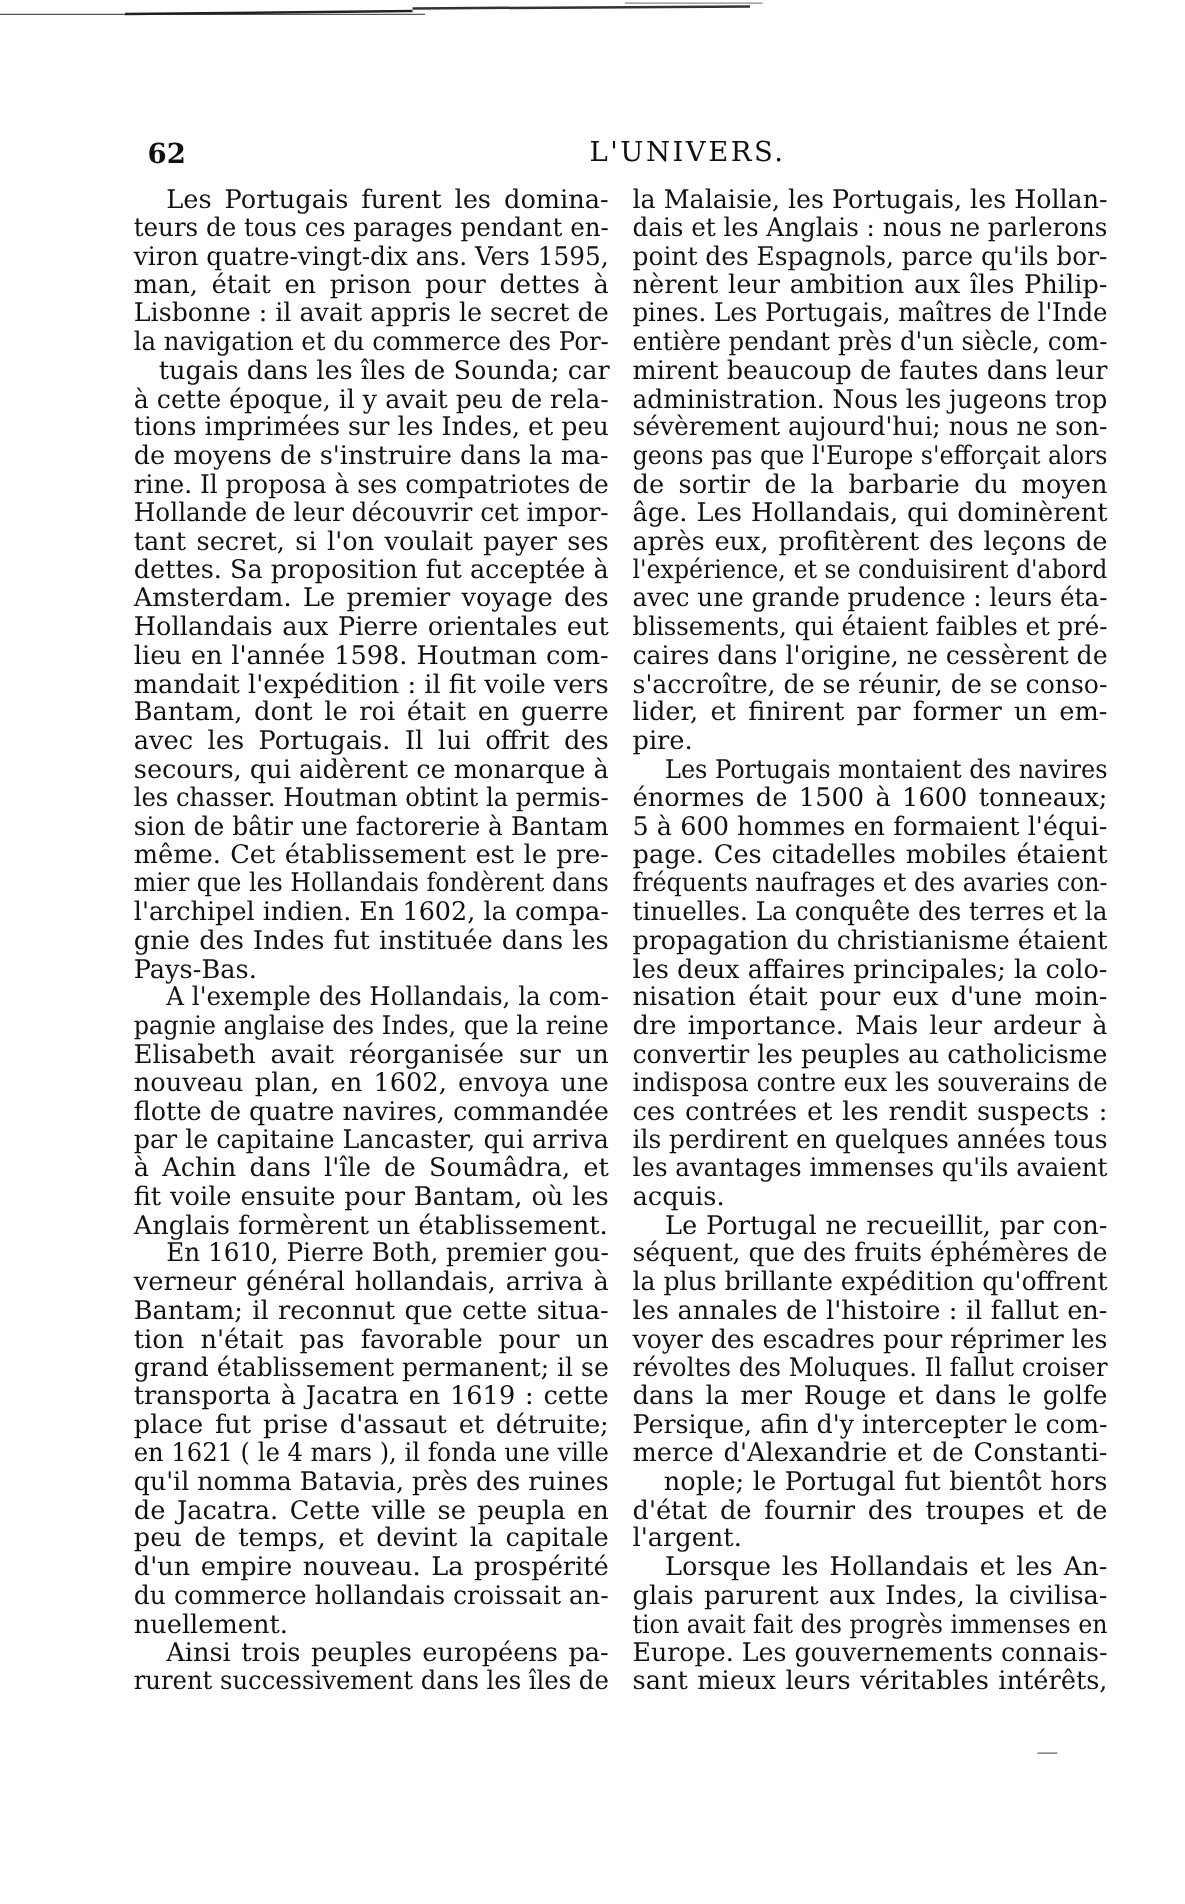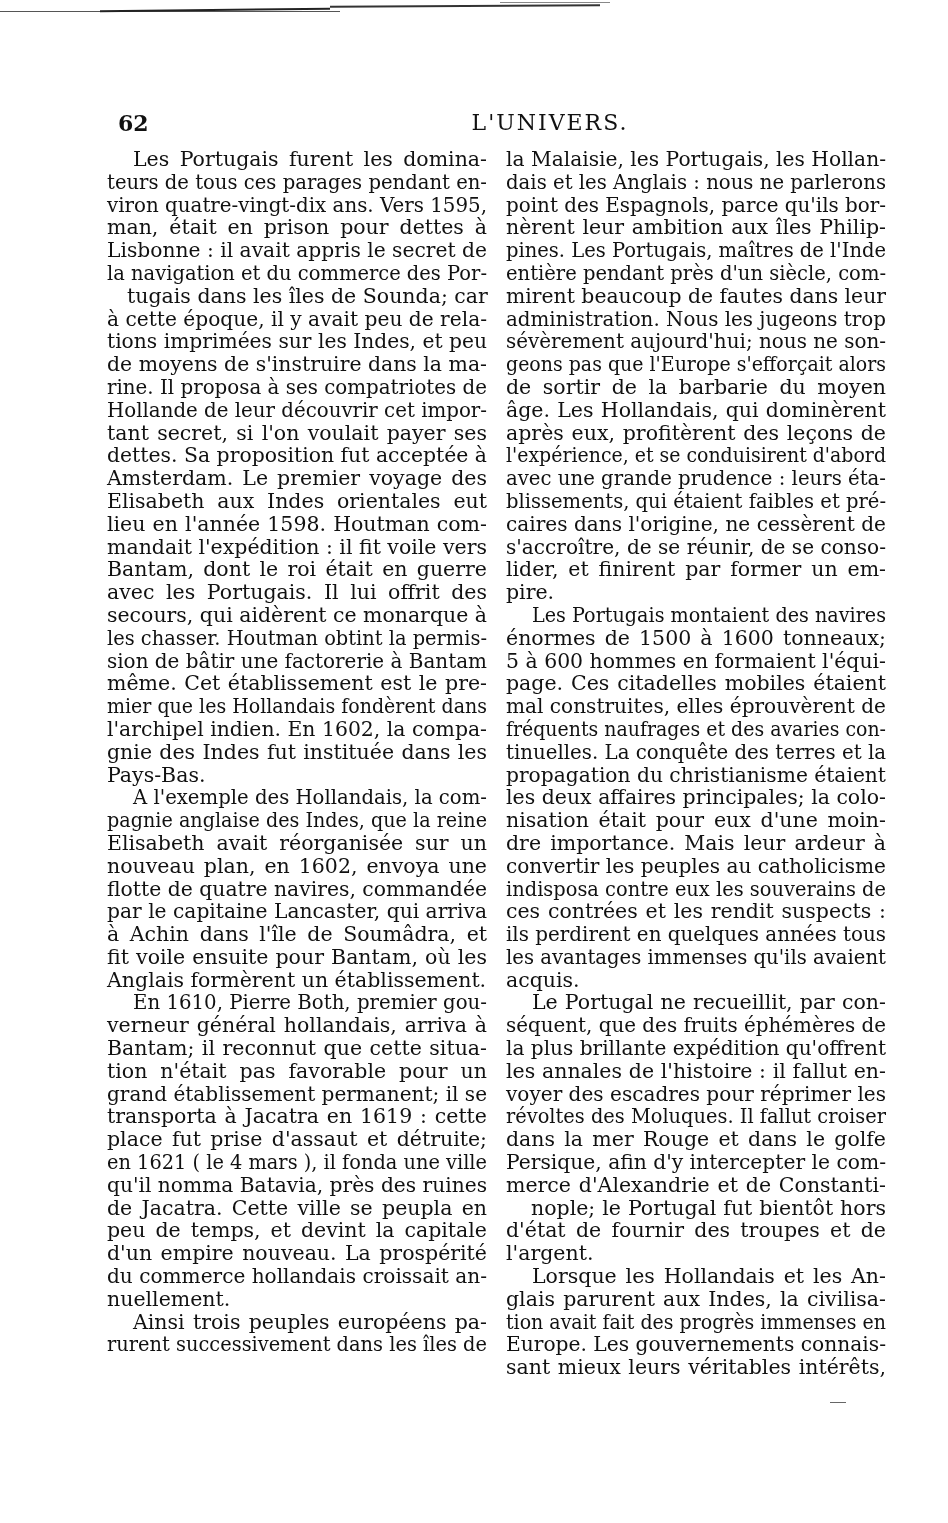--- a/index.html
+++ b/index.html
@@ -47,21 +47,21 @@
     <span class="line"><span style="white-space: nowrap; display: inline-block; transform-origin: left center; transform: scaleX(0.950297);">la navigation et du commerce des Por-</span></span>
     <span class="line"><span style="white-space: nowrap; word-spacing: 0px; margin-left: 20px;">tugais dans les îles de Sounda; car</span></span>
     <span class="line"><span style="white-space: nowrap; display: inline-block; transform-origin: left center; transform: scaleX(0.984416);">à cette époque, il y avait peu de rela-</span></span>
     <span class="line"><span style="white-space: nowrap; display: inline-block; transform-origin: left center; transform: scaleX(0.987494);">tions imprimées sur les Indes, et peu</span></span>
     <span class="line"><span style="white-space: nowrap; display: inline-block; transform-origin: left center; transform: scaleX(0.996231);">de moyens de s'instruire dans la ma-</span></span>
     <span class="line"><span style="white-space: nowrap; display: inline-block; transform-origin: left center; transform: scaleX(0.968114);">rine. Il proposa à ses compatriotes de</span></span>
     <span class="line"><span style="white-space: nowrap; display: inline-block; transform-origin: left center; transform: scaleX(0.965424);">Hollande de leur découvrir cet impor-</span></span>
     <span class="line"><span style="white-space: nowrap; word-spacing: 0px;">tant secret, si l'on voulait payer ses</span></span>
     <span class="line"><span style="white-space: nowrap; display: inline-block; transform-origin: left center; transform: scaleX(0.99452);">dettes. Sa proposition fut acceptée à</span></span>
     <span class="line"><span style="white-space: nowrap; word-spacing: 0px;">Amsterdam. Le premier voyage des</span></span>
-    <span class="line"><span style="white-space: nowrap; word-spacing: 0px;">Elisabeth aux Indes orientales eut</span></span>
+    <span class="line"><span style="white-space: nowrap; word-spacing: 0px;">Hollandais aux Pierre orientales eut</span></span>
     <span class="line"><span style="white-space: nowrap; word-spacing: 0px;">lieu en l'année 1598. Houtman com-</span></span>
     <span class="line"><span style="white-space: nowrap; display: inline-block; transform-origin: left center; transform: scaleX(0.998932);">mandait l'expédition : il fit voile vers</span></span>
     <span class="line"><span style="white-space: nowrap; word-spacing: 0px;">Bantam, dont le roi était en guerre</span></span>
     <span class="line"><span style="white-space: nowrap; word-spacing: 0px;">avec les Portugais. Il lui offrit des</span></span>
     <span class="line"><span style="white-space: nowrap; display: inline-block; transform-origin: left center; transform: scaleX(0.998194);">secours, qui aidèrent ce monarque à</span></span>
     <span class="line"><span style="white-space: nowrap; display: inline-block; transform-origin: left center; transform: scaleX(0.946598);">les chasser. Houtman obtint la permis-</span></span>
     <span class="line"><span style="white-space: nowrap; display: inline-block; transform-origin: left center; transform: scaleX(0.973462);">sion de bâtir une factorerie à Bantam</span></span>
     <span class="line"><span style="white-space: nowrap; word-spacing: 0px;">même. Cet établissement est le pre-</span></span>
     <span class="line"><span style="white-space: nowrap; display: inline-block; transform-origin: left center; transform: scaleX(0.926406);">mier que les Hollandais fondèrent dans</span></span>
     <span class="line"><span style="white-space: nowrap; display: inline-block; transform-origin: left center; transform: scaleX(0.993951);">l'archipel indien. En 1602, la compa-</span></span>
@@ -111,21 +111,20 @@
     <span class="line"><span style="white-space: nowrap; display: inline-block; transform-origin: left center; transform: scaleX(0.960809);">avec une grande prudence : leurs éta-</span></span>
     <span class="line"><span style="white-space: nowrap; display: inline-block; transform-origin: left center; transform: scaleX(0.95309);">blissements, qui étaient faibles et pré-</span></span>
     <span class="line"><span style="white-space: nowrap; display: inline-block; transform-origin: left center; transform: scaleX(0.980566);">caires dans l'origine, ne cessèrent de</span></span>
     <span class="line"><span style="white-space: nowrap; display: inline-block; transform-origin: left center; transform: scaleX(0.980843);">s'accroître, de se réunir, de se conso-</span></span>
     <span class="line"><span style="white-space: nowrap; word-spacing: 0px;">lider, et finirent par former un em-</span></span>
     <span class="line last">pire.</span>
     <span class="line indent"><span style="white-space: nowrap; display: inline-block; transform-origin: left center; transform: scaleX(0.934846);">Les Portugais montaient des navires</span></span>
     <span class="line"><span style="white-space: nowrap; word-spacing: 0px;">énormes de 1500 à 1600 tonneaux;</span></span>
     <span class="line"><span style="white-space: nowrap; display: inline-block; transform-origin: left center; transform: scaleX(0.995905);">5 à 600 hommes en formaient l'équi-</span></span>
     <span class="line"><span style="white-space: nowrap; word-spacing: 0px;">page. Ces citadelles mobiles étaient</span></span>
-    <span class="line"><span style="white-space: nowrap; display: inline-block; transform-origin: left center; transform: scaleX(0.979697);">mal construites, elles éprouvèrent de</span></span>
     <span class="line"><span style="white-space: nowrap; display: inline-block; transform-origin: left center; transform: scaleX(0.923065);">fréquents naufrages et des avaries con-</span></span>
     <span class="line"><span style="white-space: nowrap; display: inline-block; transform-origin: left center; transform: scaleX(0.964582);">tinuelles. La conquête des terres et la</span></span>
     <span class="line"><span style="white-space: nowrap; display: inline-block; transform-origin: left center; transform: scaleX(0.986172);">propagation du christianisme étaient</span></span>
     <span class="line"><span style="white-space: nowrap; display: inline-block; transform-origin: left center; transform: scaleX(0.99885);">les deux affaires principales; la colo-</span></span>
     <span class="line"><span style="white-space: nowrap; word-spacing: 0px;">nisation était pour eux d'une moin-</span></span>
     <span class="line"><span style="white-space: nowrap; word-spacing: 0px;">dre importance. Mais leur ardeur à</span></span>
     <span class="line"><span style="white-space: nowrap; display: inline-block; transform-origin: left center; transform: scaleX(0.981001);">convertir les peuples au catholicisme</span></span>
     <span class="line"><span style="white-space: nowrap; display: inline-block; transform-origin: left center; transform: scaleX(0.946709);">indisposa contre eux les souverains de</span></span>
     <span class="line"><span style="white-space: nowrap; word-spacing: 0px;">ces contrées et les rendit suspects :</span></span>
     <span class="line"><span style="white-space: nowrap; display: inline-block; transform-origin: left center; transform: scaleX(0.970936);">ils perdirent en quelques années tous</span></span>

